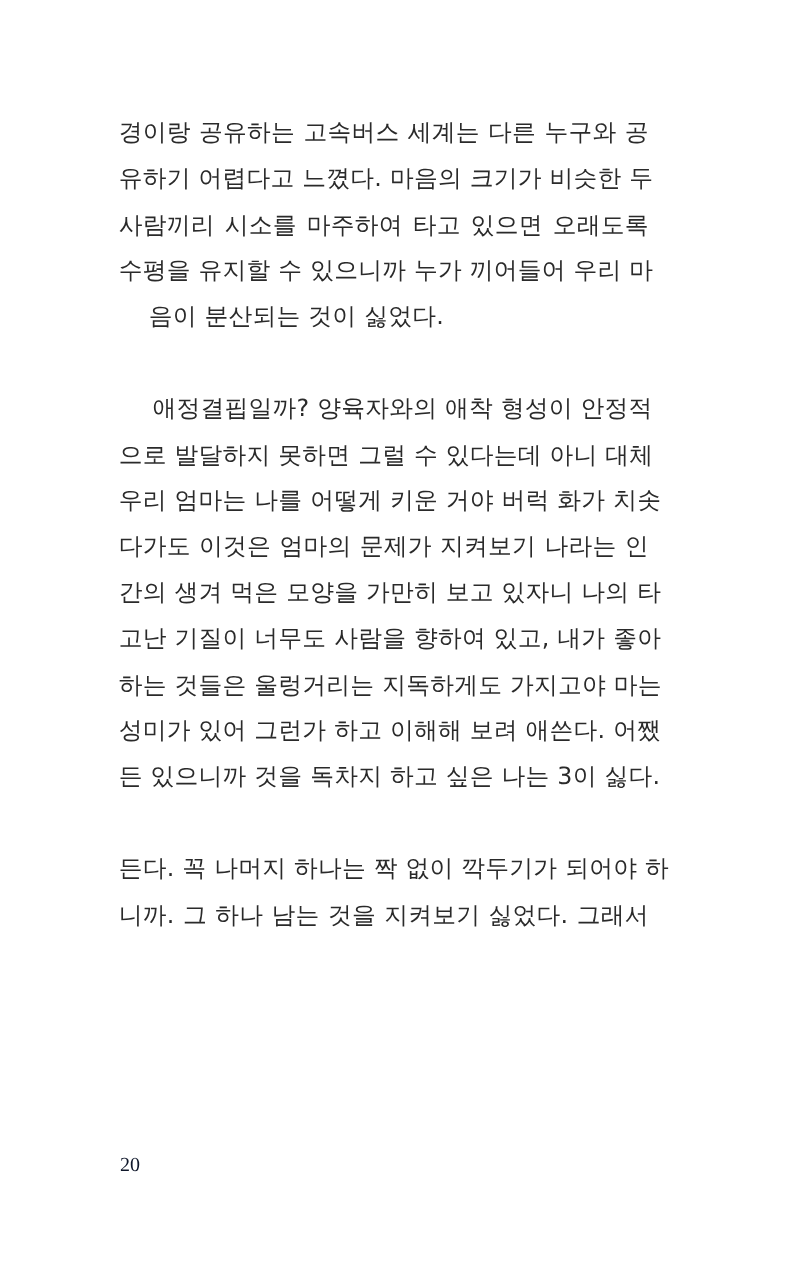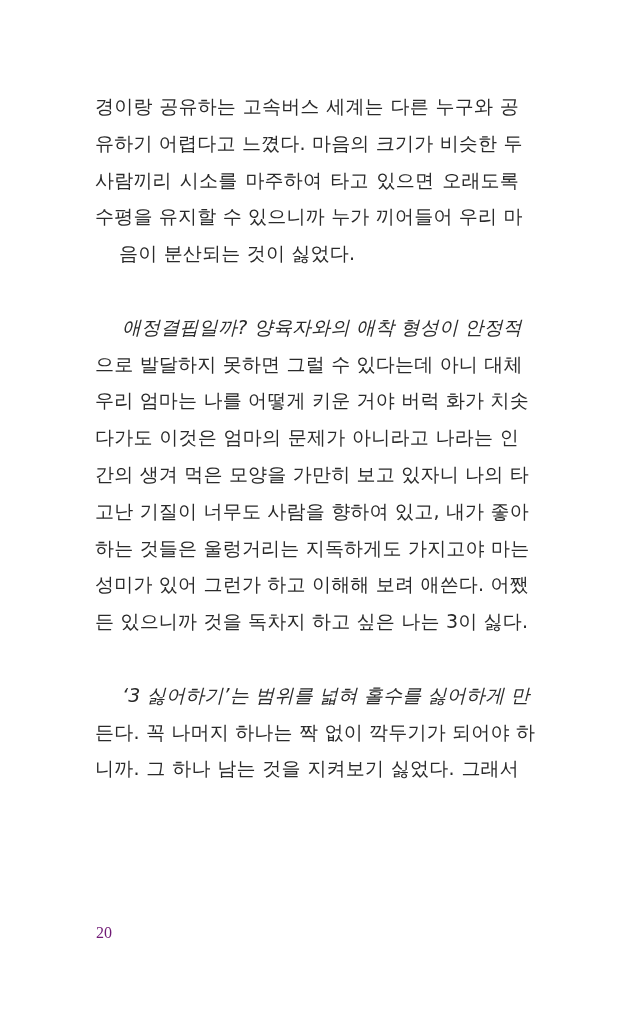--- a/index.html
+++ b/index.html
@@ -33,32 +33,31 @@
       text-align: justify;
       text-align-last: justify;
       letter-spacing: 0.2px;
     }
     .line.last {
       text-align-last: left;
       margin-left: 24px;
     }
     .line.indent {
       padding-left: 27px;
-      font-style: italic;
     }
     .para-gap {
       height: 36.8px;
     }
     .page-number {
       position: absolute;
       left: 96px;
       top: 924px;
       font-family: "Liberation Serif", "DejaVu Serif", serif;
       font-size: 16px;
-      color: #701a75;
+      color: #0f172a;
     }
   </style>
 </head>
 <body>
 
 <div class="page">
 
   <div class="paragraph">
     <span class="line">경이랑 공유하는 고속버스 세계는 다른 누구와 공</span>
     <span class="line">유하기 어렵다고 느꼈다. 마음의 크기가 비슷한 두</span>
@@ -66,31 +65,30 @@
     <span class="line">수평을 유지할 수 있으니까 누가 끼어들어 우리 마</span>
     <span class="line last">음이 분산되는 것이 싫었다.</span>
   </div>
 
   <div class="para-gap"></div>
 
   <div class="paragraph">
     <span class="line indent">애정결핍일까? 양육자와의 애착 형성이 안정적</span>
     <span class="line">으로 발달하지 못하면 그럴 수 있다는데 아니 대체</span>
     <span class="line">우리 엄마는 나를 어떻게 키운 거야 버럭 화가 치솟</span>
-    <span class="line">다가도 이것은 엄마의 문제가 아니라고 나라는 인</span>
+    <span class="line">다가도 이것은 엄마의 문제가 지켜보기 나라는 인</span>
     <span class="line">간의 생겨 먹은 모양을 가만히 보고 있자니 나의 타</span>
     <span class="line">고난 기질이 너무도 사람을 향하여 있고, 내가 좋아</span>
     <span class="line">하는 것들은 울렁거리는 지독하게도 가지고야 마는</span>
     <span class="line">성미가 있어 그런가 하고 이해해 보려 애쓴다. 어쨌</span>
     <span class="line">든 있으니까 것을 독차지 하고 싶은 나는 3이 싫다.</span>
   </div>
 
   <div class="para-gap"></div>
 
   <div class="paragraph">
-    <span class="line indent">‘3 싫어하기’는 범위를 넓혀 홀수를 싫어하게 만</span>
     <span class="line">든다. 꼭 나머지 하나는 짝 없이 깍두기가 되어야 하</span>
     <span class="line">니까. 그 하나 남는 것을 지켜보기 싫었다. 그래서</span>
   </div>
 
 </div>
 
 <div class="page-number">20</div>
 
 </body></html>

